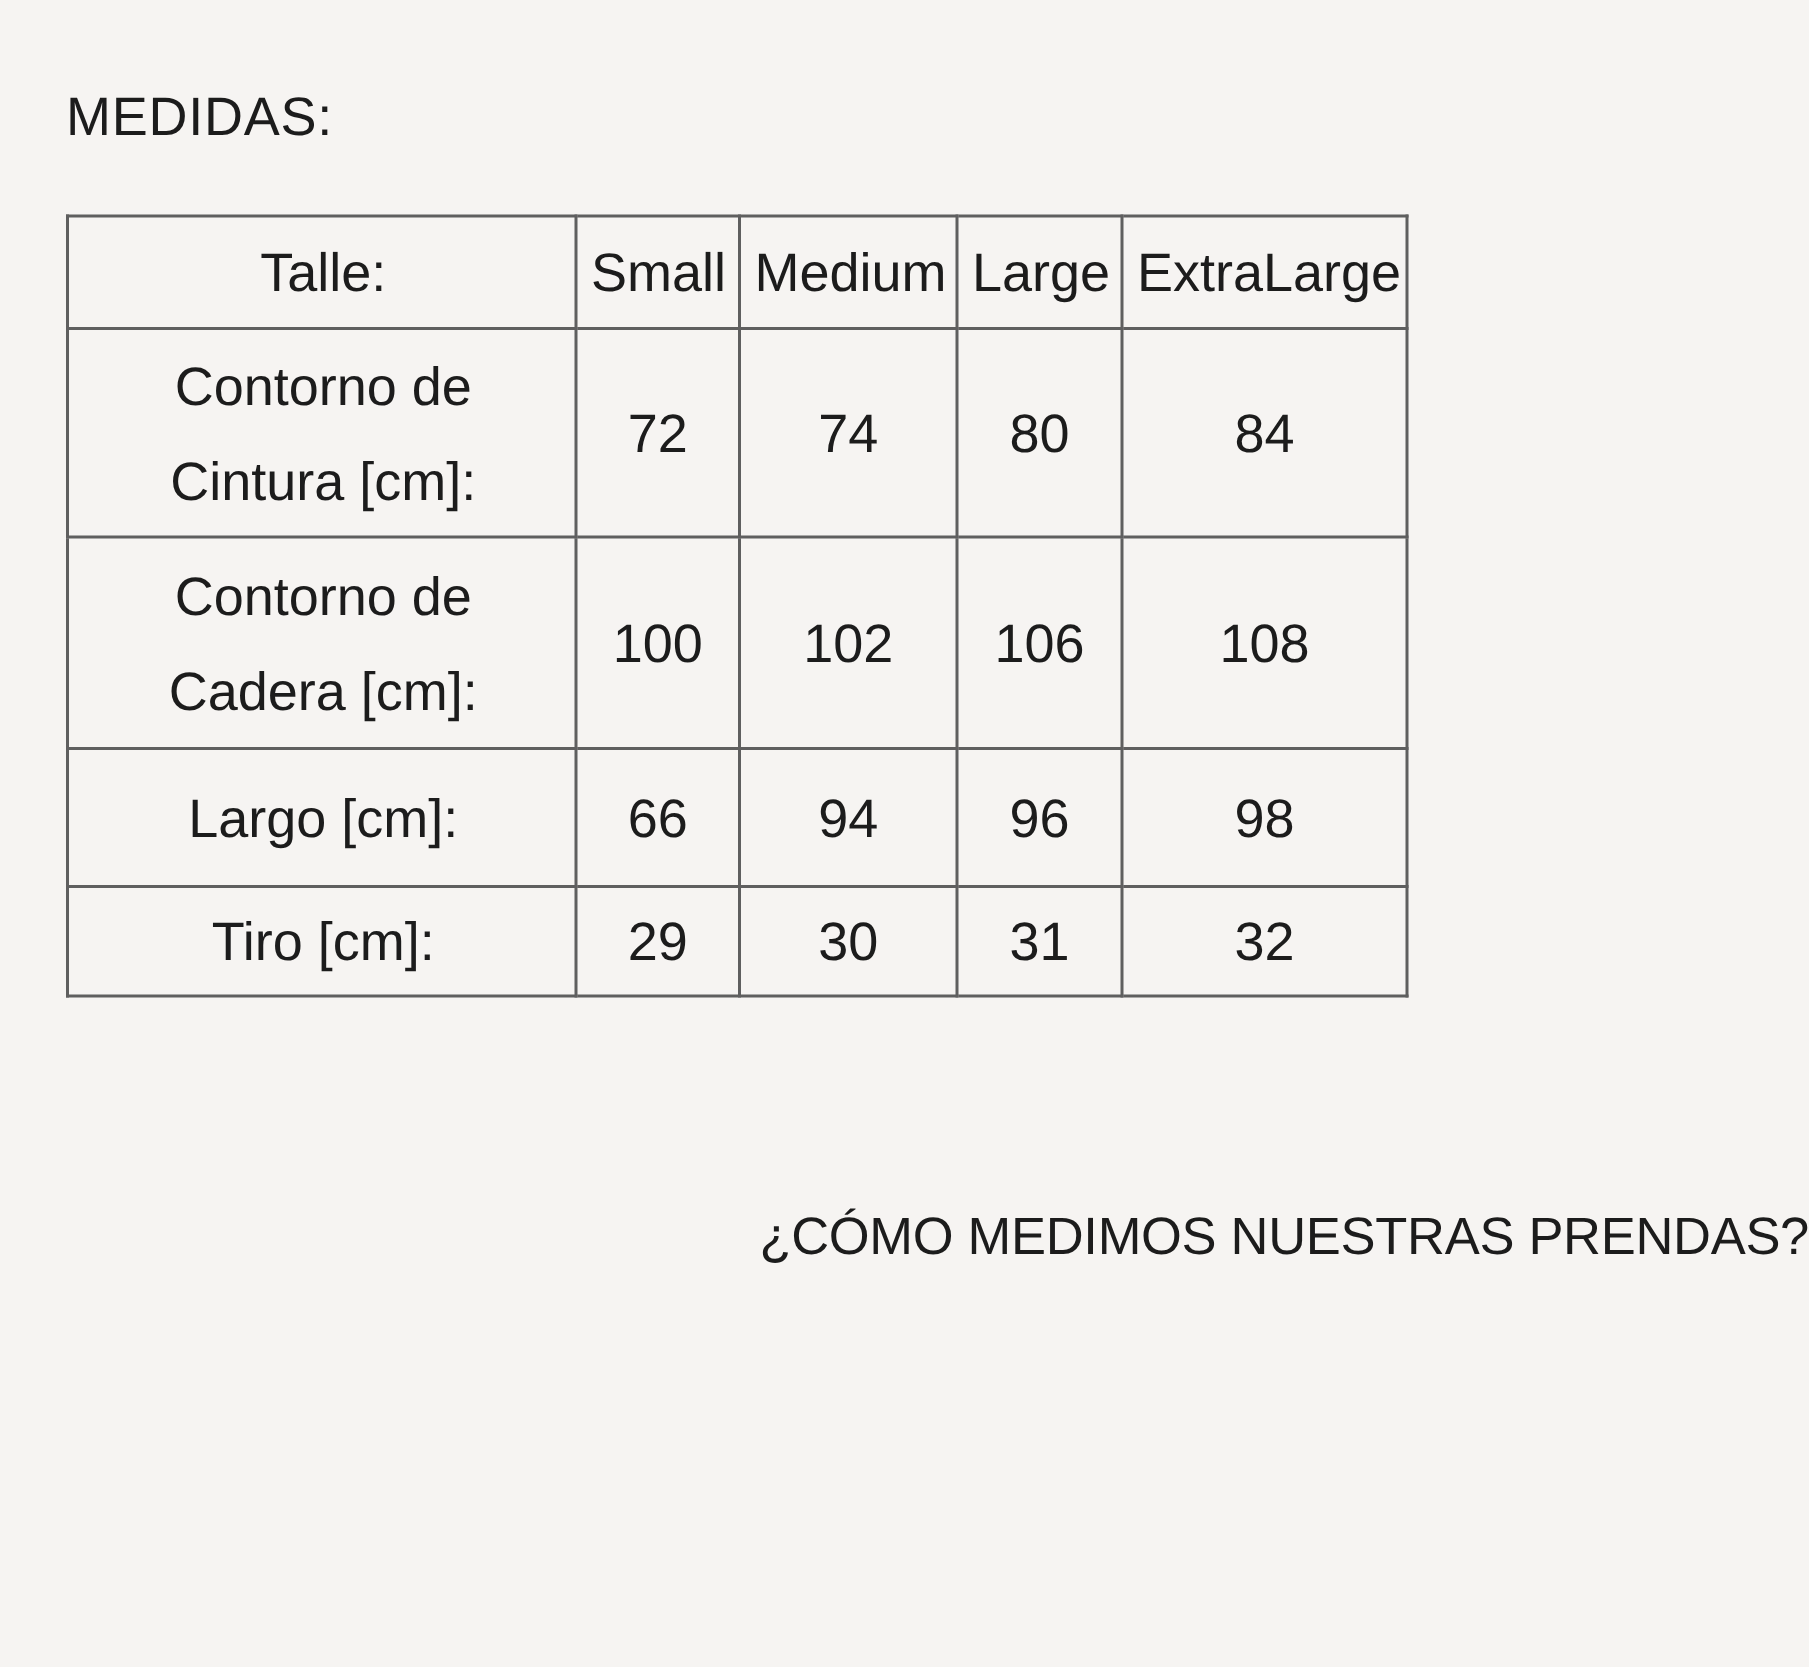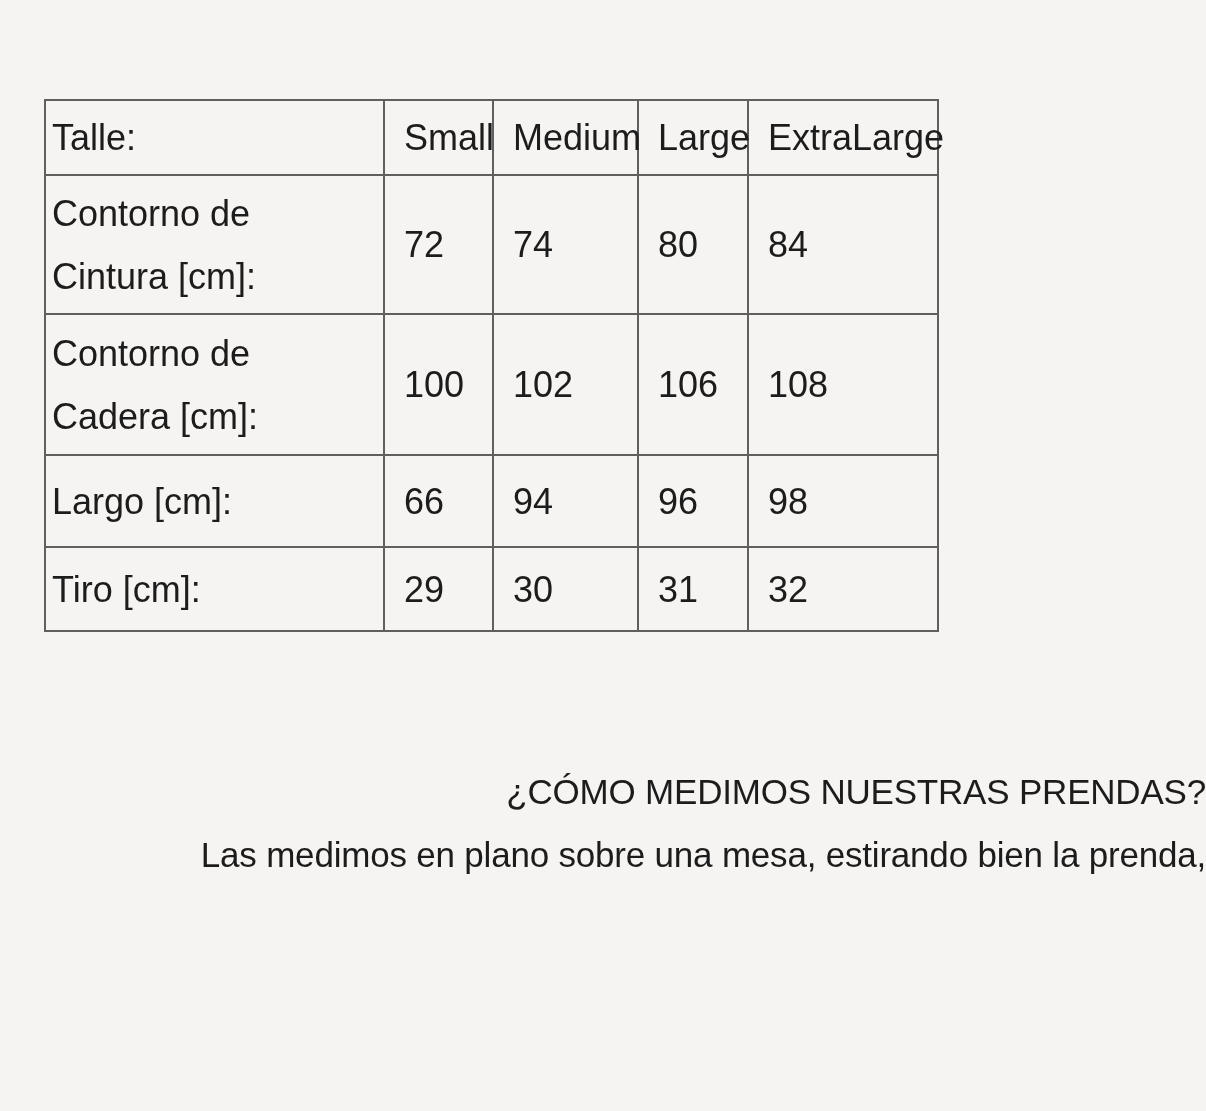--- a/index.html
+++ b/index.html
@@ -32,45 +32,46 @@
   table.size-table td{
     border:2px solid var(--border);
     font-weight:400;
     vertical-align:middle;
     line-height:63px;
   }
   tr.row-head{height:75px;}
   tr.row-0{height:139px;}
   tr.row-1{height:141px;}
   tr.row-2{height:92px;}
-  tr.row-3{height:84px;margin-top:12px;}
+  tr.row-3{height:73px;margin-top:12px;}
   .cell-label{
-    text-align:left;
+    text-align:center;
     padding-left:6px;
     padding-right:4px;
   }
   .cell-value, .cell-size{
-    text-align:left;
-    padding:0 19px;
+    text-align:center;
+    padding:0 9px;
   }
   .label-line{white-space:nowrap;}
   .description{
     margin-top:128px;
     font-size:35px;
     line-height:63px;
     letter-spacing:-0.2px;
     text-align:right;
   }
   .description .line{white-space:nowrap;}
 </style>
 </head>
 <body>
 
 <div class="page">
 
+  <div class="title">MEDIDAS:</div>
 
   <table class="size-table">
     <colgroup>
       <col style="width:339px">
       <col style="width:109px">
       <col style="width:145px">
       <col style="width:110px">
       <col style="width:190px">
     </colgroup>
     <tbody>
@@ -121,16 +122,15 @@
         <td class="cell-value">29</td>
         <td class="cell-value">30</td>
         <td class="cell-value">31</td>
         <td class="cell-value">32</td>
       </tr>
     </tbody>
   </table>
 
   <div class="description">
     <div class="line">¿CÓMO MEDIMOS NUESTRAS PRENDAS?</div>
-    <div class="line">Las medimos en plano sobre una mesa, estirando bien la prenda,</div>
   </div>
 
 </div>
 
 </body></html>

